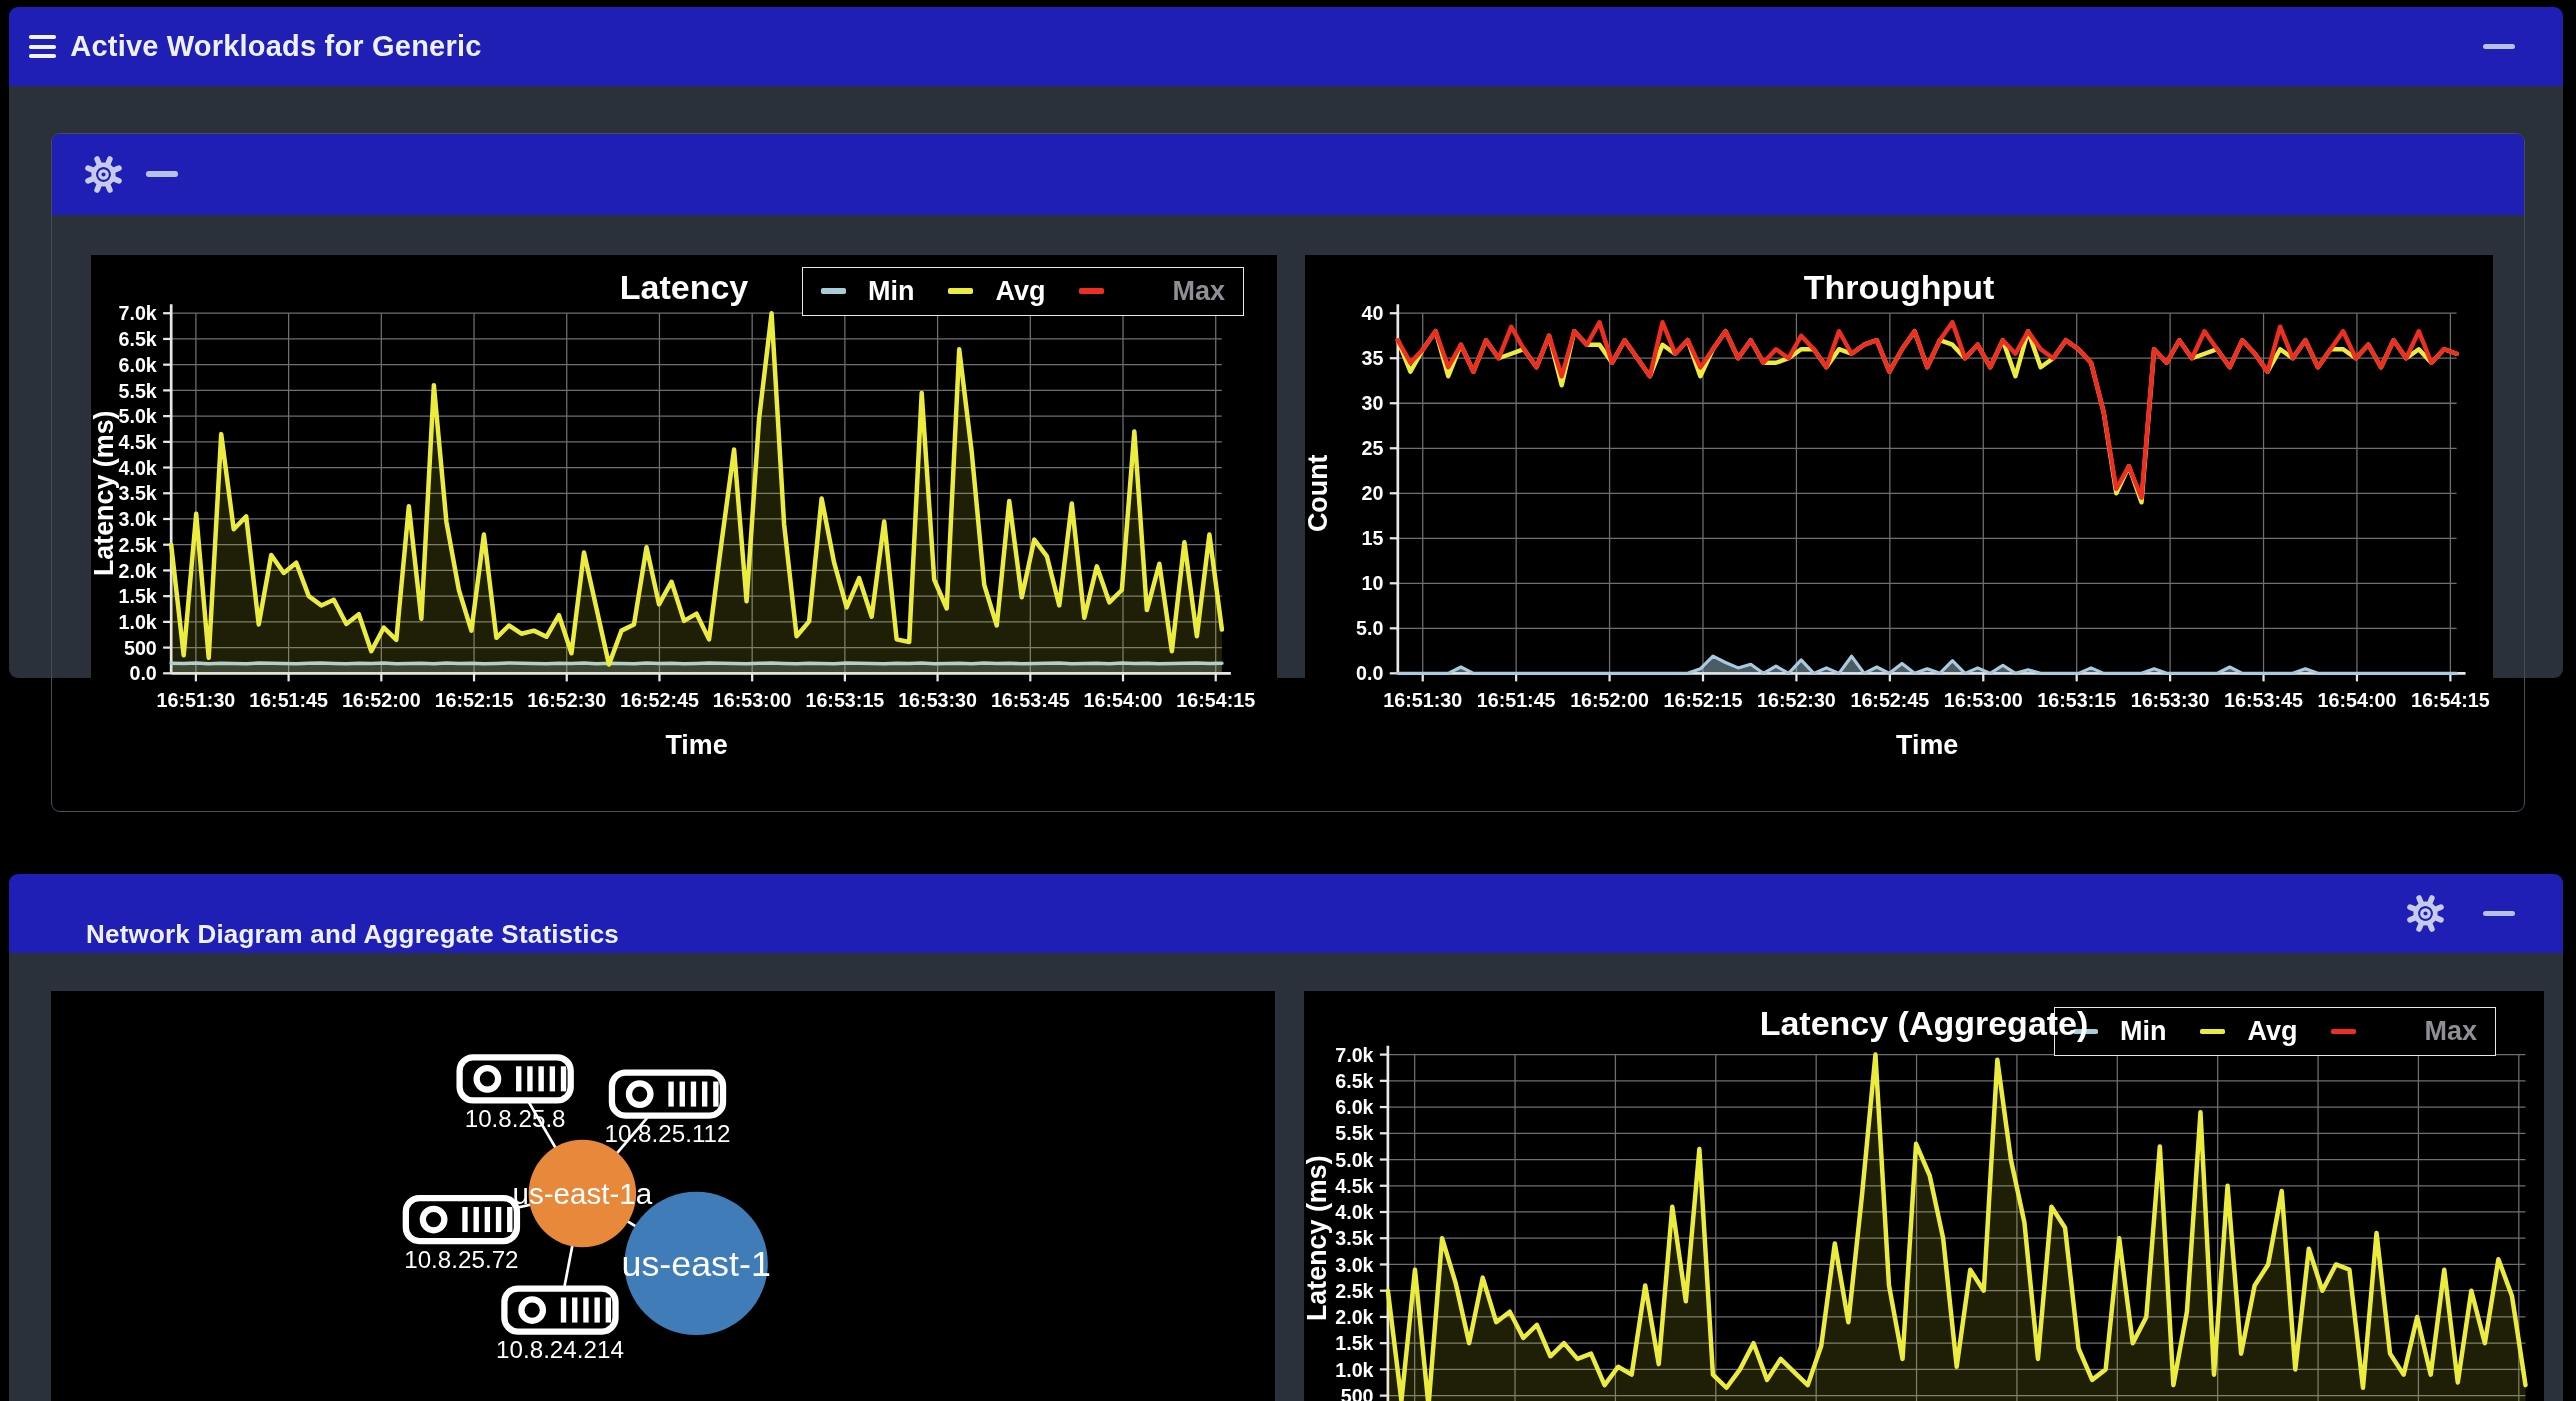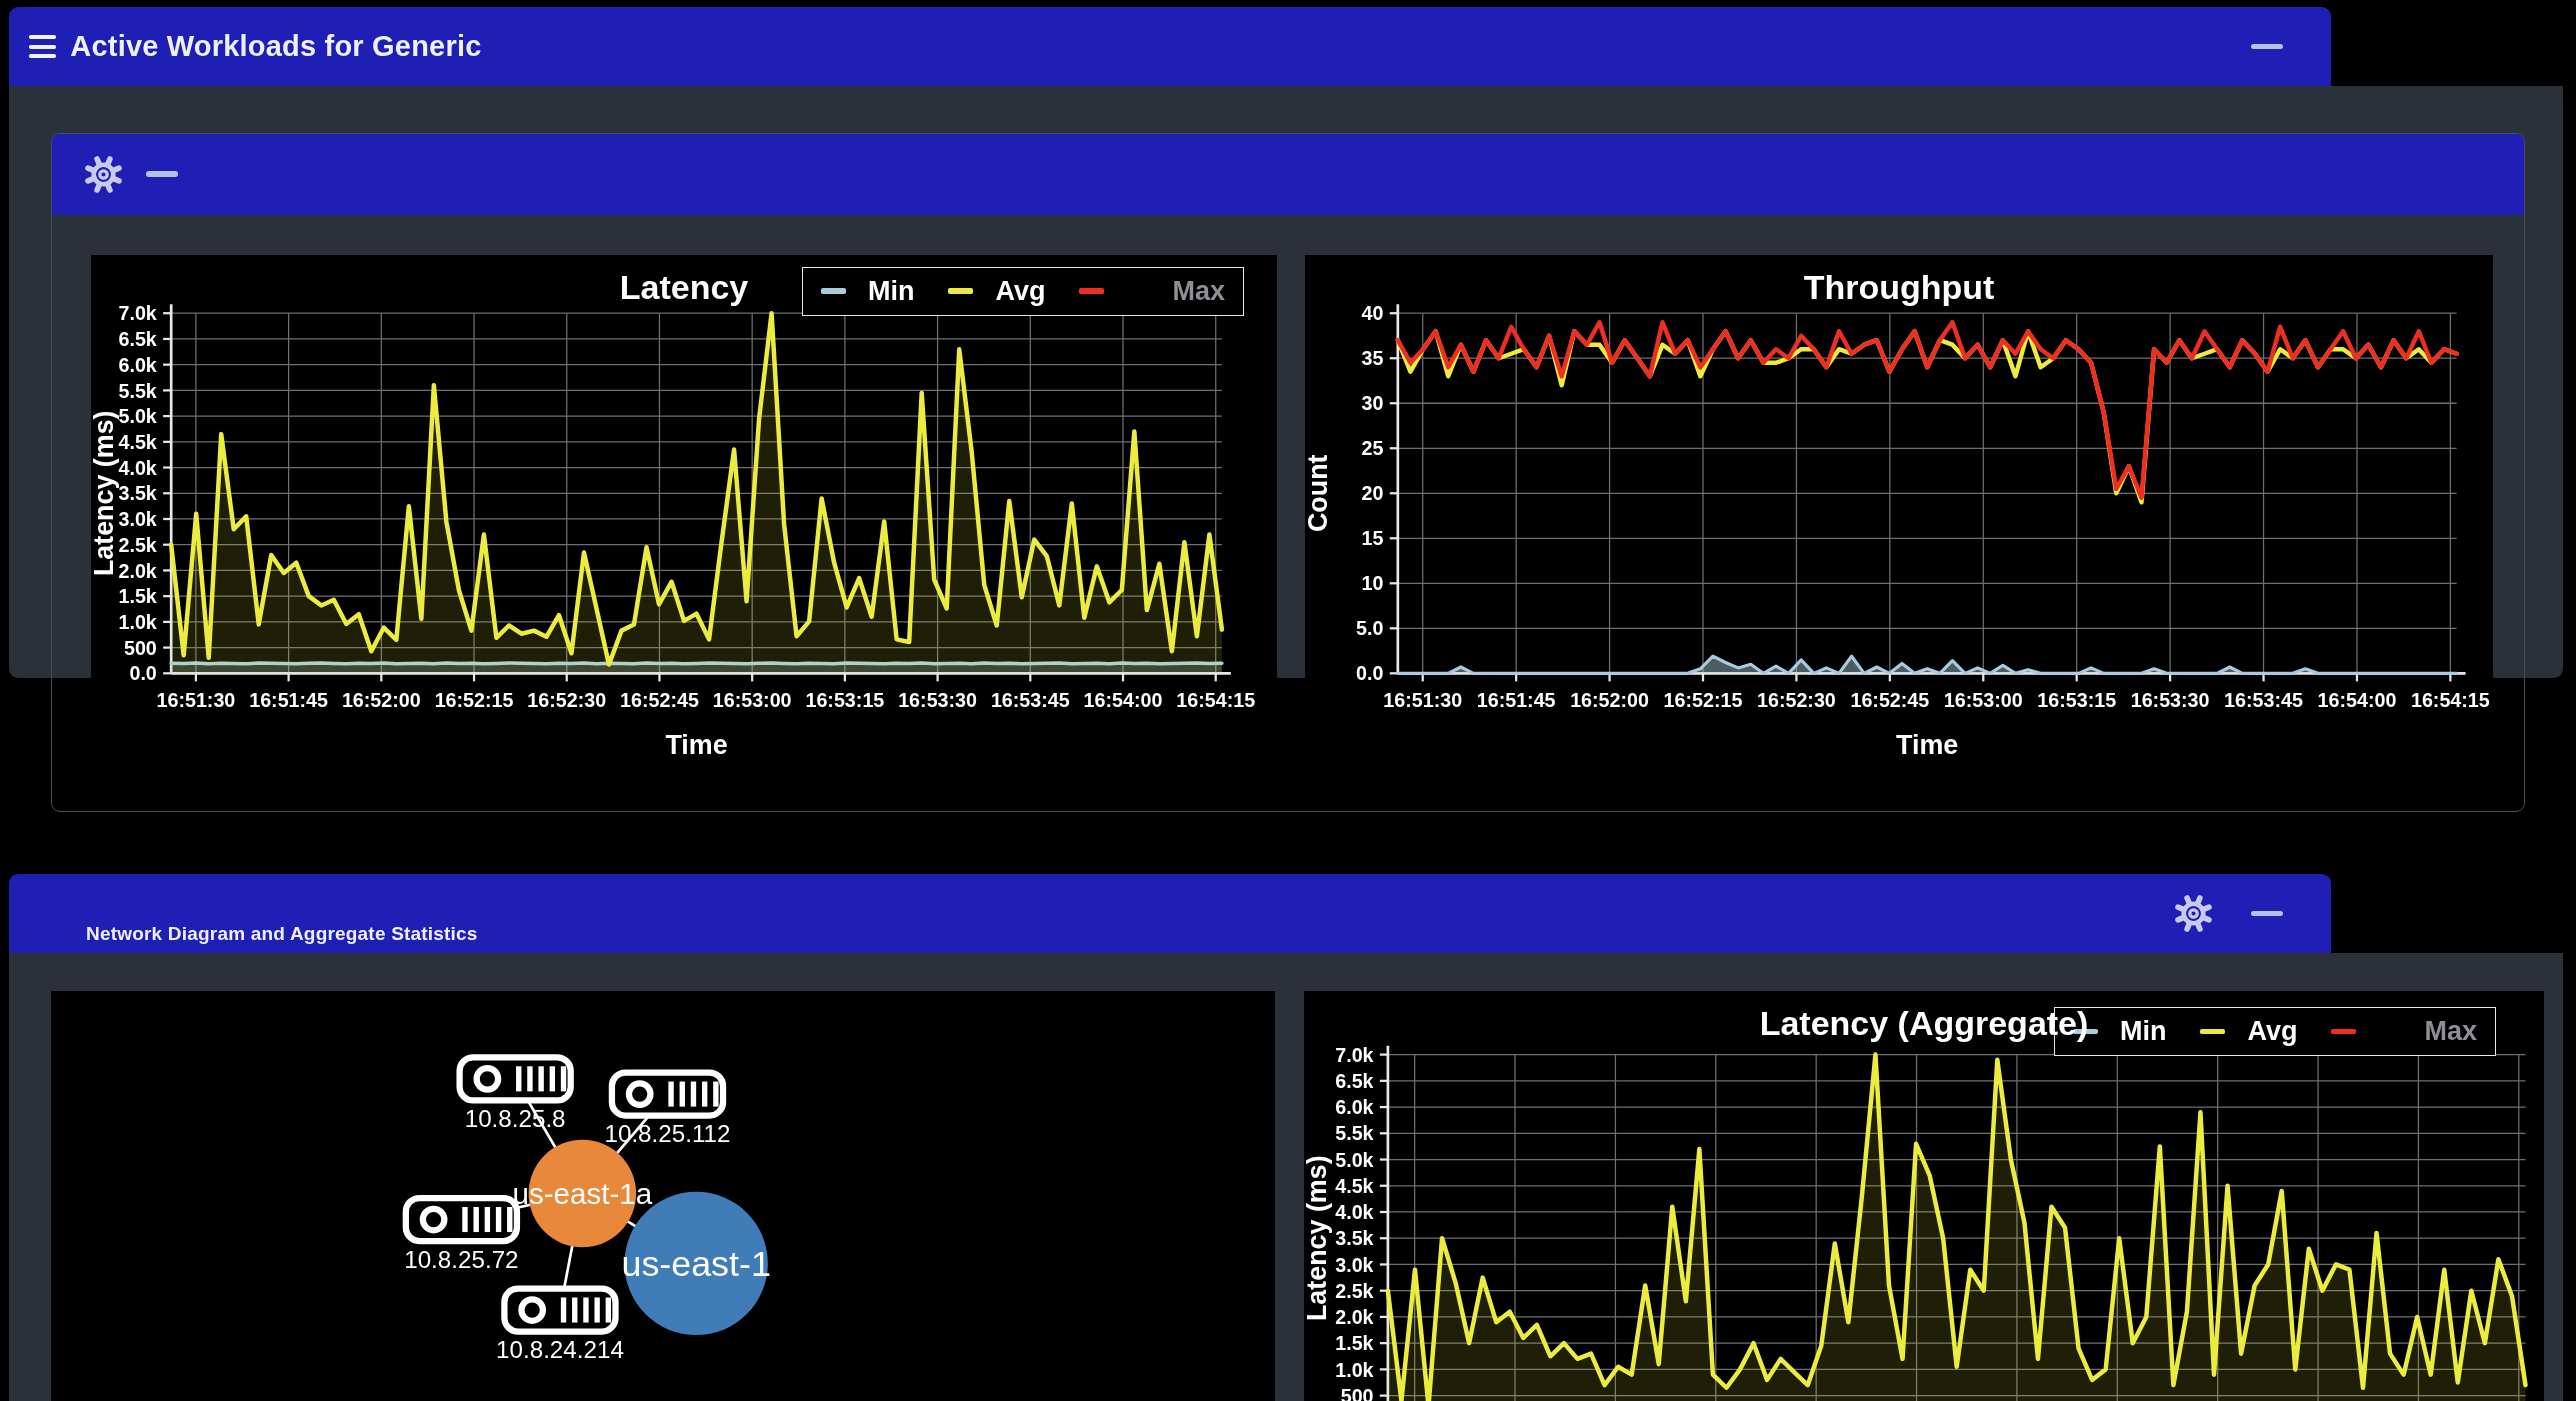--- a/index.html
+++ b/index.html
@@ -1,19 +1,19 @@
 <!DOCTYPE html>
 <html style="--blue: #1f1fb5;font-size:14.3px"><head>
 <meta charset="utf-8">
 <style>
   * { margin:0; padding:0; box-sizing:border-box; }
   html,body { width:2576px; height:1402px; overflow:hidden; background:#000; }
   body { font-family:"Liberation Sans", sans-serif; position:relative; color:#fff; }
 
-  .titlebar { position:absolute; left:9px; width:2322px; height:79px;
+  .titlebar { position:absolute; left:9px; width:2554px; height:79px;
     background:var(--blue,#1f1fb5); display:flex; align-items:center; }
   #bar1 { top:7.2px; border-radius:9px 9px 0 0; }
   #bar2 { top:874px; border-radius:9px 9px 0 0; }
   .titlebar .bar-title { font-size:29px; font-weight:bold; color:#eef0fa; letter-spacing:0.2px; }
   .hamburger { display:inline-flex; flex-direction:column; gap:5.4px; margin:0 14.3px 0 20px; cursor:pointer; }
   .hamburger span { display:block; width:27px; height:4px; background:#f2f3fb; border-radius:1.8px; }
   .minus-btn { position:absolute; width:34px; height:34px; display:flex; align-items:center; justify-content:center; cursor:pointer; }
   .minus-btn i { display:block; width:32px; height:5.4px; background:#b9c0e6; border-radius:2.7px; }
   .icon-btn { position:absolute; width:41px; height:41px; display:flex; align-items:center; justify-content:center; cursor:pointer; }
 
@@ -261,21 +261,21 @@
           <polyline points="103,95.14999999999998 117.07142857142857,130.325 131.14285714285714,105.19999999999999 145.21428571428572,85.10000000000002 159.28571428571428,135.35000000000002 173.35714285714283,100.17500000000001 187.42857142857144,130.325 201.5,95.14999999999998 215.57142857142856,115.25 229.64285714285714,110.22500000000002 243.7142857142857,105.19999999999999 257.78571428571433,125.30000000000001 271.8571428571429,90.125 285.92857142857144,145.39999999999998 300,85.10000000000002 314.07142857142856,100.17500000000001 328.1428571428571,100.17500000000001 342.2142857142857,120.27499999999998 356.2857142857143,95.14999999999998 370.35714285714283,115.25 384.4285714285714,135.35000000000002 398.5,100.17500000000001 412.5714285714286,110.22500000000002 426.64285714285717,95.14999999999998 440.7142857142857,135.35000000000002 454.7857142857143,105.19999999999999 468.8571428571429,85.10000000000002 482.92857142857144,115.25 497,95.14999999999998 511.07142857142856,120.27499999999998 525.1428571428571,120.27499999999998 539.2142857142858,115.25 553.2857142857142,105.19999999999999 567.3571428571429,105.19999999999999 581.4285714285714,125.30000000000001 595.5,105.19999999999999 609.5714285714286,110.22500000000002 623.6428571428571,100.17500000000001 637.7142857142857,95.14999999999998 651.7857142857143,130.325 665.8571428571428,105.19999999999999 679.9285714285714,85.10000000000002 694,125.30000000000001 708.0714285714286,95.14999999999998 722.1428571428572,100.17500000000001 736.2142857142857,115.25 750.2857142857143,100.17500000000001 764.3571428571429,125.30000000000001 778.4285714285714,95.14999999999998 792.5,135.35000000000002 806.5714285714286,85.10000000000002 820.6428571428571,125.30000000000001 834.7142857142858,115.25 848.7857142857142,95.14999999999998 862.8571428571429,105.19999999999999 876.9285714285714,120.27499999999998 891,175.55 905.0714285714286,266 919.1428571428571,235.85000000000002 933.2142857142857,276.05 947.2857142857143,105.19999999999999 961.3571428571428,120.27499999999998 975.4285714285714,95.14999999999998 989.5,115.25 1003.5714285714286,110.22500000000002 1017.6428571428572,105.19999999999999 1031.7142857142858,125.30000000000001 1045.7857142857142,95.14999999999998 1059.857142857143,110.22500000000002 1073.9285714285716,130.325 1088,105.19999999999999 1102.0714285714284,115.25 1116.142857142857,95.14999999999998 1130.2142857142858,125.30000000000001 1144.2857142857142,105.19999999999999 1158.357142857143,105.19999999999999 1172.4285714285713,115.25 1186.5,100.17500000000001 1200.5714285714287,125.30000000000001 1214.642857142857,95.14999999999998 1228.7142857142856,115.25 1242.7857142857142,105.19999999999999 1256.857142857143,120.27499999999998 1270.9285714285716,105.19999999999999 1285,110.22500000000002" fill="none" stroke="#ecec3f" stroke-width="5" stroke-linejoin="round" stroke-linecap="round"></polyline>
           <polyline points="103,95.14999999999998 117.07142857142857,120.27499999999998 131.14285714285714,105.19999999999999 145.21428571428572,85.10000000000002 159.28571428571428,125.30000000000001 173.35714285714283,100.17500000000001 187.42857142857144,130.325 201.5,95.14999999999998 215.57142857142856,115.25 229.64285714285714,80.07499999999999 243.7142857142857,105.19999999999999 257.78571428571433,125.30000000000001 271.8571428571429,90.125 285.92857142857144,135.35000000000002 300,85.10000000000002 314.07142857142856,100.17500000000001 328.1428571428571,75.05000000000001 342.2142857142857,120.27499999999998 356.2857142857143,95.14999999999998 370.35714285714283,115.25 384.4285714285714,135.35000000000002 398.5,75.05000000000001 412.5714285714286,110.22500000000002 426.64285714285717,95.14999999999998 440.7142857142857,125.30000000000001 454.7857142857143,105.19999999999999 468.8571428571429,85.10000000000002 482.92857142857144,115.25 497,95.14999999999998 511.07142857142856,120.27499999999998 525.1428571428571,105.19999999999999 539.2142857142858,115.25 553.2857142857142,90.125 567.3571428571429,105.19999999999999 581.4285714285714,125.30000000000001 595.5,85.10000000000002 609.5714285714286,110.22500000000002 623.6428571428571,100.17500000000001 637.7142857142857,95.14999999999998 651.7857142857143,130.325 665.8571428571428,105.19999999999999 679.9285714285714,85.10000000000002 694,125.30000000000001 708.0714285714286,95.14999999999998 722.1428571428572,75.05000000000001 736.2142857142857,115.25 750.2857142857143,100.17500000000001 764.3571428571429,125.30000000000001 778.4285714285714,95.14999999999998 792.5,110.22500000000002 806.5714285714286,85.10000000000002 820.6428571428571,105.19999999999999 834.7142857142858,115.25 848.7857142857142,95.14999999999998 862.8571428571429,105.19999999999999 876.9285714285714,120.27499999999998 891,175.55 905.0714285714286,260.975 919.1428571428571,235.85000000000002 933.2142857142857,271.025 947.2857142857143,105.19999999999999 961.3571428571428,120.27499999999998 975.4285714285714,95.14999999999998 989.5,115.25 1003.5714285714286,85.10000000000002 1017.6428571428572,105.19999999999999 1031.7142857142858,125.30000000000001 1045.7857142857142,95.14999999999998 1059.857142857143,110.22500000000002 1073.9285714285716,130.325 1088,80.07499999999999 1102.0714285714284,115.25 1116.142857142857,95.14999999999998 1130.2142857142858,125.30000000000001 1144.2857142857142,105.19999999999999 1158.357142857143,85.10000000000002 1172.4285714285713,115.25 1186.5,100.17500000000001 1200.5714285714287,125.30000000000001 1214.642857142857,95.14999999999998 1228.7142857142856,115.25 1242.7857142857142,85.10000000000002 1256.857142857143,120.27499999999998 1270.9285714285716,105.19999999999999 1285,110.22500000000002" fill="none" stroke="#ee2e20" stroke-width="5" stroke-linejoin="round" stroke-linecap="round"></polyline>
           <text x="694" y="557" fill="#fff" font-size="30" font-weight="bold" text-anchor="middle">Time</text>
           <text x="24" y="266" fill="#fff" font-size="30" font-weight="bold" text-anchor="middle" transform="rotate(-90 24 266)">Count</text>
         </svg>
       </div>
   </div>
 </div>
 
 <div class="titlebar" id="bar2">
-  <span class="bar-title" style="margin-left:77px;font-size:19px;margin-top:41px;">Network Diagram and Aggregate Statistics</span>
+  <span class="bar-title" style="margin-left:77px;font-size:26px;margin-top:41px;">Network Diagram and Aggregate Statistics</span>
   <span class="icon-btn gear-slot" style="right:117px;top:19px;">
       <svg width="41" height="41" viewBox="0 0 44 44">
         <line x1="32.162674857624154" y1="26.209517756015988" x2="38.62983158520316" y2="28.888301782571617" stroke="#c7cbe9" stroke-width="6" stroke-linecap="round"></line>
         <line x1="26.209517756015988" y1="32.162674857624154" x2="28.888301782571617" y2="38.62983158520316" stroke="#c7cbe9" stroke-width="6" stroke-linecap="round"></line>
         <line x1="17.790482243984012" y1="32.162674857624154" x2="15.111698217428385" y2="38.62983158520316" stroke="#c7cbe9" stroke-width="6" stroke-linecap="round"></line>
         <line x1="11.837325142375846" y1="26.209517756015988" x2="5.37016841479684" y2="28.888301782571617" stroke="#c7cbe9" stroke-width="6" stroke-linecap="round"></line>
         <line x1="11.837325142375844" y1="17.790482243984012" x2="5.3701684147968365" y2="15.111698217428387" stroke="#c7cbe9" stroke-width="6" stroke-linecap="round"></line>
         <line x1="17.790482243984005" y1="11.837325142375848" x2="15.111698217428373" y2="5.370168414796844" stroke="#c7cbe9" stroke-width="6" stroke-linecap="round"></line>
         <line x1="26.20951775601599" y1="11.837325142375848" x2="28.88830178257162" y2="5.37016841479684" stroke="#c7cbe9" stroke-width="6" stroke-linecap="round"></line>
         <line x1="32.162674857624154" y1="17.790482243984005" x2="38.629831585203156" y2="15.111698217428373" stroke="#c7cbe9" stroke-width="6" stroke-linecap="round"></line>

